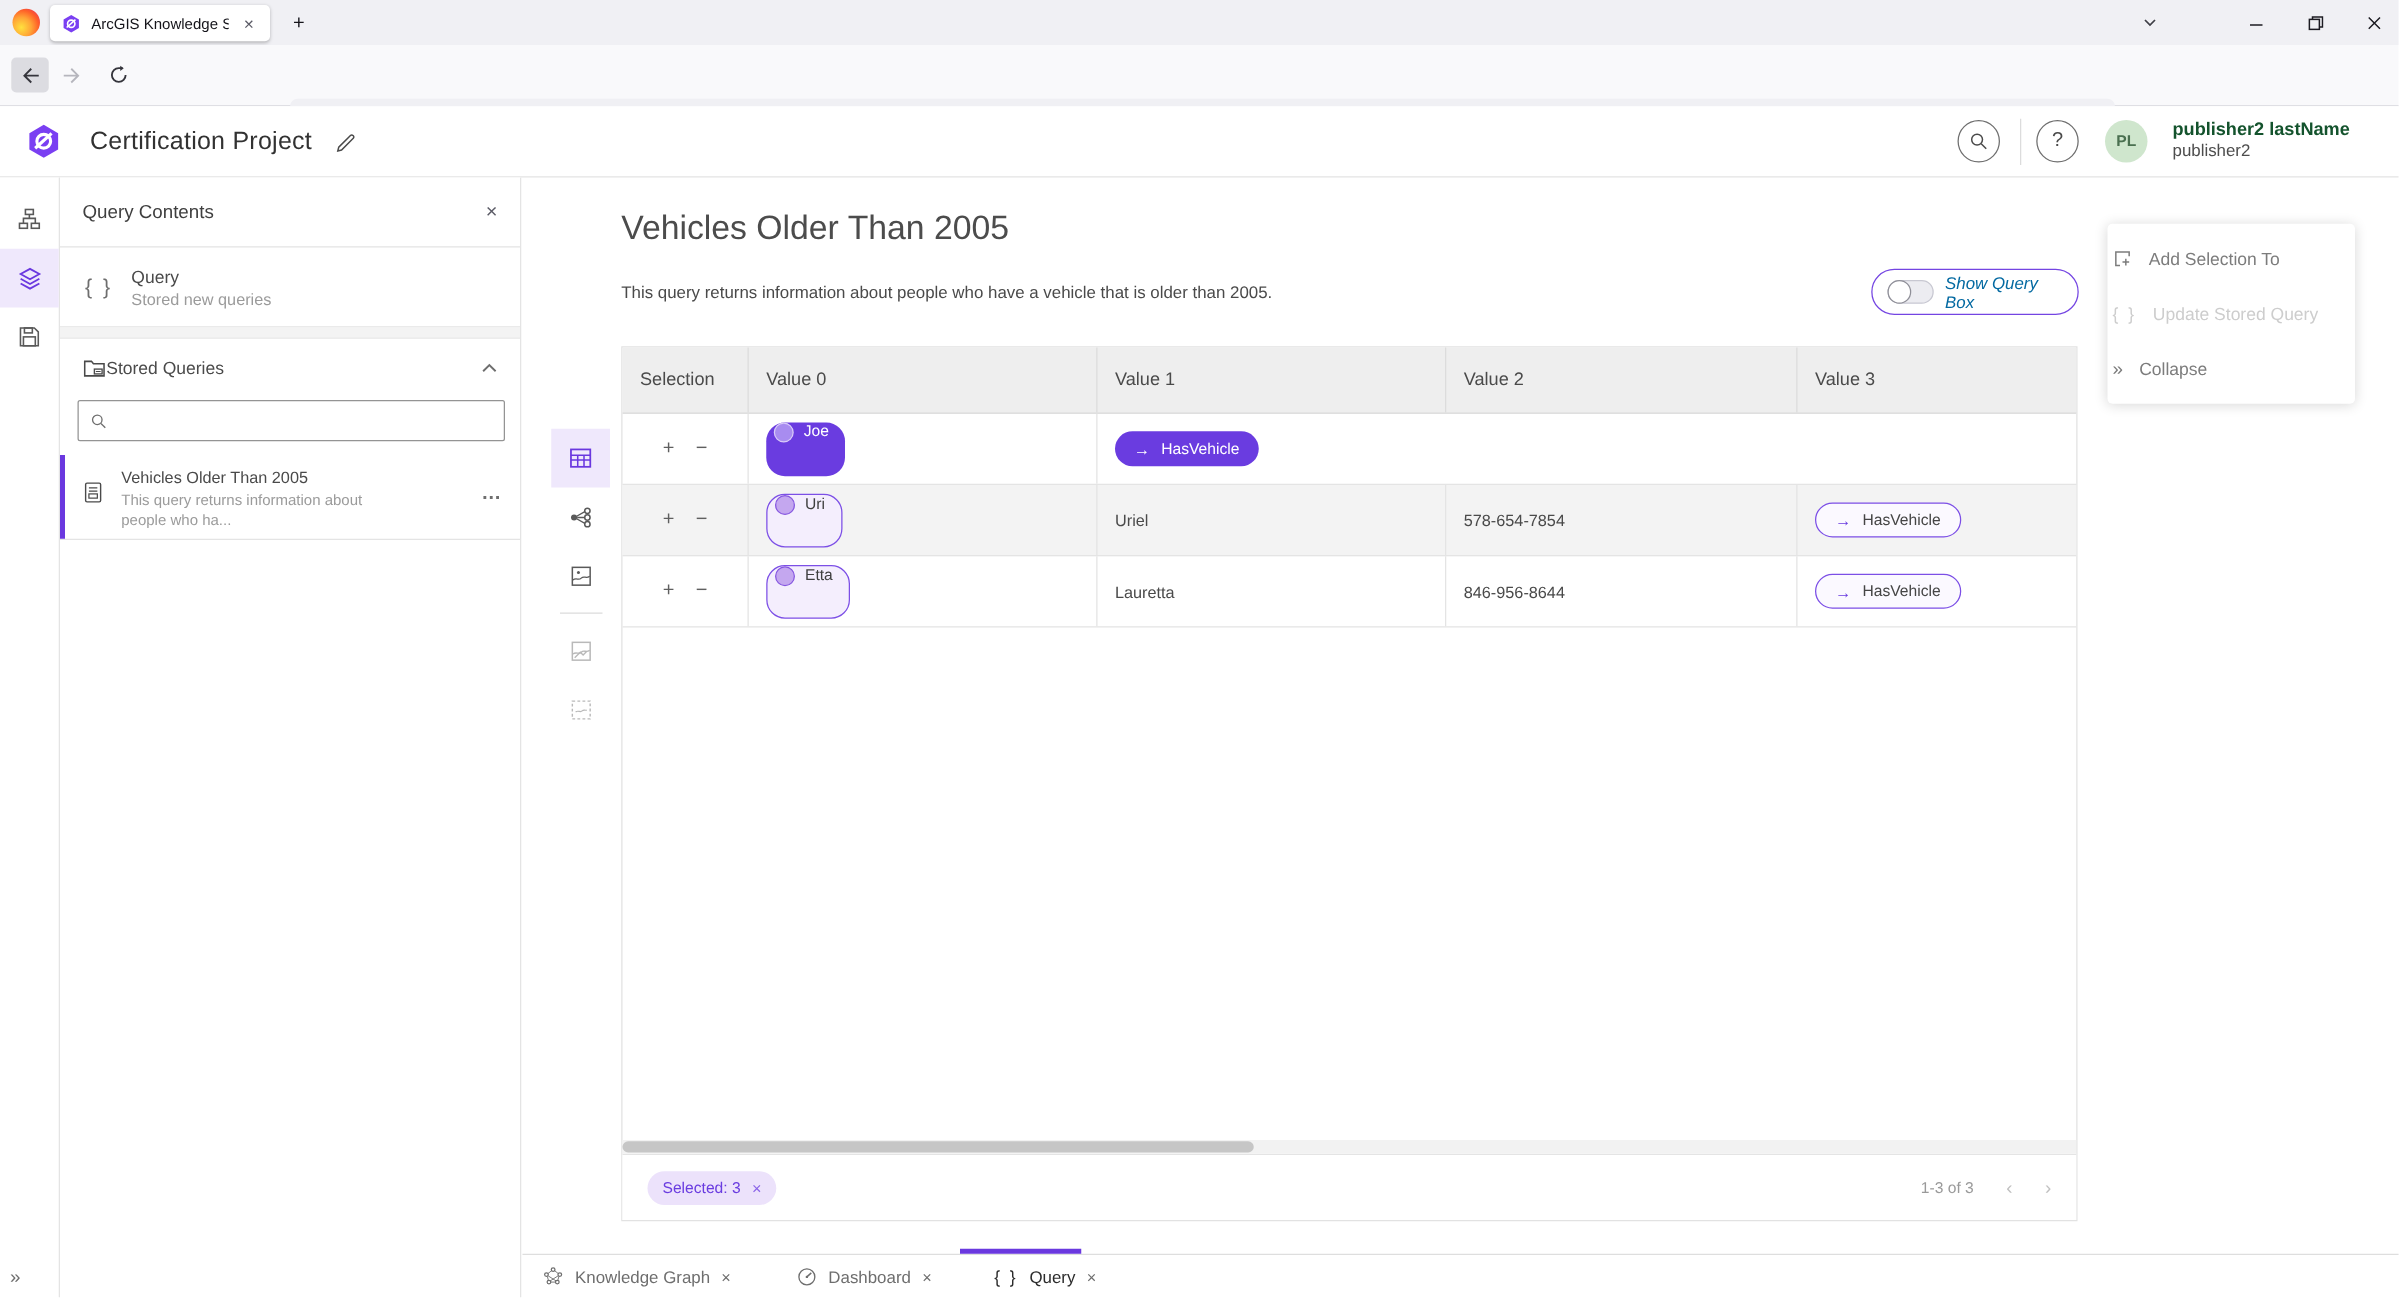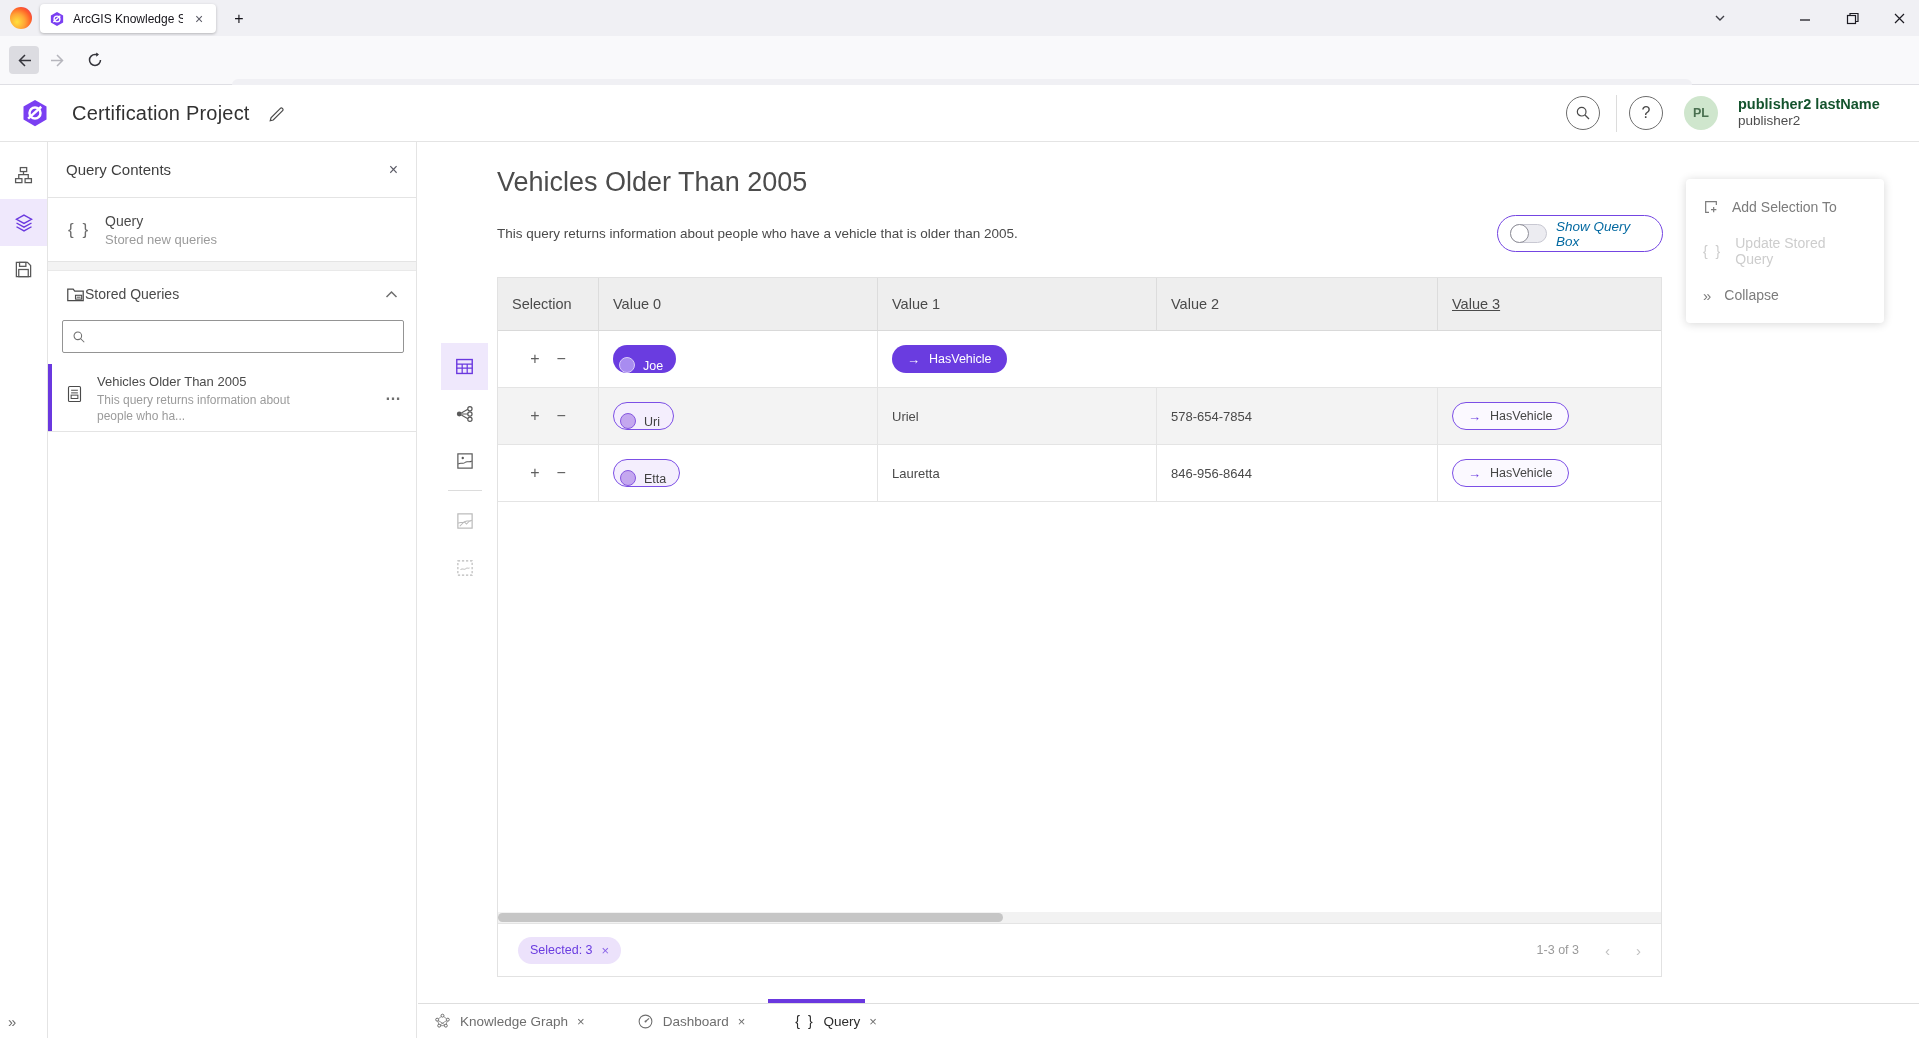--- a/index.html
+++ b/index.html
@@ -73,28 +73,28 @@
   .vt-btn { width:47px; height:47px; display:flex; align-items:center; justify-content:center; color:#595959; }
   .vt-btn.active { background:#efe8fc; color:#6a38df; }
   .vt-btn.disabled { color:#b9b9b9; }
   .vt-sep { width:34px; height:1px; background:#dcdcdc; margin:6px auto; }
 
   
   .table-panel { position:absolute; left:497px; top:277px; width:1165px; height:700px; border:1px solid #e2e2e2; display:flex; flex-direction:column; background:#fff; }
   .t-grid { display:grid; grid-template-columns:101px 279px 279px 281px 1fr; }
   .t-header { height:53px; background:#eeeeee; border-bottom:1px solid #d9d9d9; }
   .t-hcell { display:flex; align-items:center; padding-left:14px; font-size:14.5px; color:#4a4a4a; border-right:1px solid #dcdcdc; }
-  .t-hcell:last-child { border-right:none;text-decoration:underline; }
+  .t-hcell:last-child { border-right:none; }
   .t-row { height:57px; border-bottom:1px solid #e4e4e4; }
   .t-row.alt { background:#f3f3f3; }
   .t-cell { display:flex; align-items:center; padding-left:14px; font-size:13px; color:#4a4a4a; border-right:1px solid #e4e4e4; overflow:hidden; }
   .t-cell:last-child { border-right:none; }
   .sel-cell { justify-content:center; gap:17px; padding-left:0; }
   .pm { font-size:16px; color:#5f5f5f; cursor:pointer; line-height:1; }
-  .entity-pill { display:inline-flex; align-items:flex-end; gap:8px; height:28px; padding:0 13px 0 6px; border-radius:15px; font-size:12.5px; }
+  .entity-pill { display:inline-flex; align-items:flex-start; gap:8px; height:43px; padding:0 13px 0 6px; border-radius:15px; font-size:12.5px; }
   .entity-pill .dot { width:16px; height:16px; border-radius:50%; flex:none; }
   .entity-pill.solid { background:#6a3ce0; color:#fff; }
   .entity-pill.solid .dot { background:#a88cf0; border:1px solid #d9cbf8; }
   .entity-pill.outline { background:#f4eefd; border:1.5px solid #7c4fe6; color:#3f3f3f; }
   .entity-pill.outline .dot { background:#c4a7ef; border:1px solid #8657e0; }
   .rel-pill { display:inline-flex; align-items:center; gap:9px; height:28px; padding:0 15px; border-radius:15px; font-size:12.5px; }
   .rel-pill.solid { background:#6a3ce0; color:#fff; }
   .rel-pill.outline { background:#fbf9ff; border:1.5px solid #7c4fe6; color:#454545; }
   .rel-pill .arrow { font-size:13px; }
   .rel-pill.outline .arrow { color:#6a3ce0; }
@@ -104,21 +104,21 @@
   .t-footer { height:53px; border-top:1px solid #e4e4e4; display:flex; align-items:center; padding:0 20px; background:#fff; }
   .sel-chip { display:inline-flex; align-items:center; gap:9px; height:27px; padding:0 12px; border-radius:14px; background:#ece2fb; color:#6a3ce0; font-size:12.5px; }
   .chip-x { color:#8a63e8; font-size:13px; cursor:pointer; }
   .pager { margin-left:auto; display:flex; align-items:center; gap:26px; }
   .pager-text { font-size:12.5px; color:#9a9a9a; }
   .pager-arrow { color:#c0c0c0; font-size:15px; }
 
   
   .ctx-menu { position:absolute; left:1686px; top:179px; width:198px; background:#fff; border-radius:4px;
     box-shadow:0 1px 10px rgba(0,0,0,.16); padding:6px 0; }
-  .ctx-item { height:44px; display:flex; align-items:center; gap:13px; padding:0 17px; font-size:14px; color:#7c7c7c; }
+  .ctx-item { height:44px; display:flex; align-items:center; gap:13px; padding:0 4px; font-size:14px; color:#7c7c7c; }
   .ctx-item.disabled { color:#cdcdcd; }
   .ctx-item .braces { font-size:14px; color:inherit; }
 
   
   .bottom-tabs { position:absolute; left:418px; top:1003px; width:1501px; height:35px; background:#fff; border-top:1px solid #dedede; display:flex; align-items:center; }
   .bt-tab { display:flex; align-items:center; gap:9px; padding:0 14px; height:100%; font-size:13.5px; color:#6e6e6e; position:relative; }
   .bt-tab.active { color:#2c2c2c; }
   .bt-topline { position:absolute; left:350px; top:-5px; width:97px; height:4px; background:#6a38df; }
   .bt-x { color:#6e6e6e; font-size:13px; }
   svg { display:block; }

